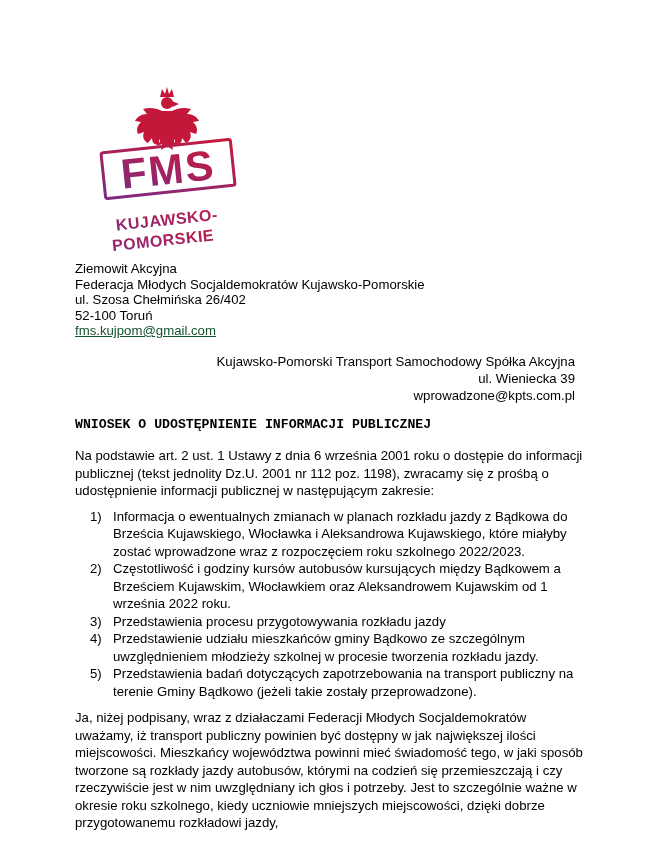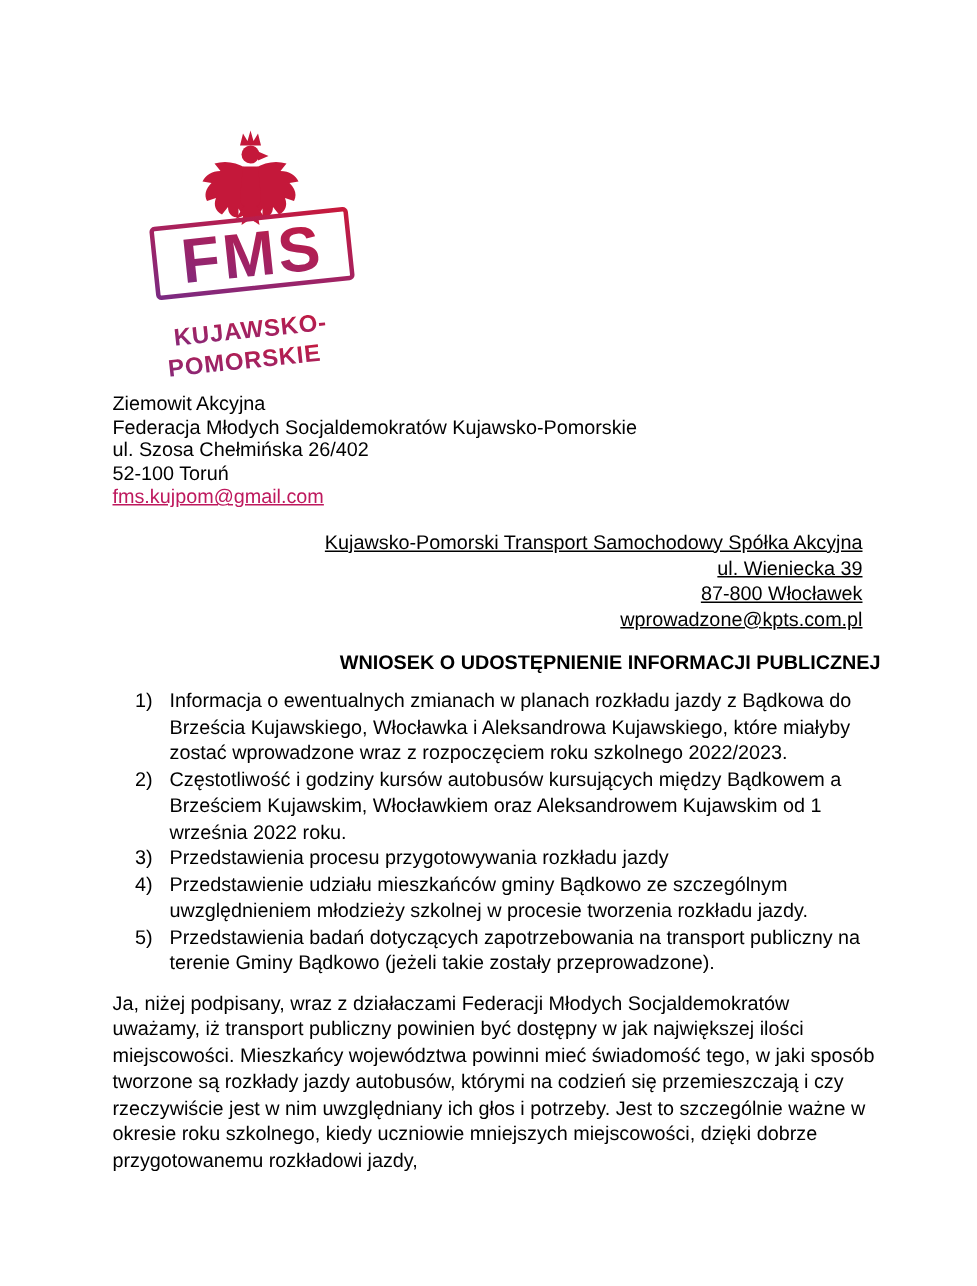--- a/index.html
+++ b/index.html
@@ -18,33 +18,34 @@
   }
   .logo-wrap { height: 166px; }
   .logo-wrap svg { display: block; margin-left: 20px; overflow: visible; }
   .logo-fms-text {
     font-family: "Liberation Sans", sans-serif;
     font-weight: bold;
   }
   .sender { margin-top: 13px; line-height: 15.5px; }
   .sender div { white-space: nowrap; }
   a.link, .link {
-    color: #be185d;
+    color: #14532d;
     text-decoration: underline;
     cursor: pointer;
   }
   .recipient {
     margin-top: 14px; margin-right: 12px;
-    line-height: 17px; text-align: right; text-decoration: underline;
+    line-height: 17px; text-align: right;
   }
   .doc-title {
     margin-top: 12px;
-    text-align: right;
+    text-align: left;
     font-weight: bold;
     line-height: 17.5px;
+    font-family: Liberation Mono, monospace;
   }
   .para { margin-top: 14px; line-height: 17.5px; }
   ol.request-list {
     margin: 8px 0 0 0;
     padding: 0 0 0 15px;
     list-style: none;
     line-height: 17.5px;
   }
   ol.request-list li { display: flex; }
   ol.request-list .num { flex: 0 0 23px; width: 23px; }
@@ -92,26 +93,26 @@
     <div>Ziemowit Akcyjna</div>
     <div>Federacja Młodych Socjaldemokratów Kujawsko-Pomorskie</div>
     <div>ul. Szosa Chełmińska 26/402</div>
     <div>52-100 Toruń</div>
     <div><a class="link">fms.kujpom@gmail.com</a></div>
   </div>
 
   <div class="recipient">
     <div>Kujawsko-Pomorski Transport Samochodowy Spółka Akcyjna</div>
     <div>ul. Wieniecka 39</div>
-    <div>87-800 Włocławek</div>
     <div>wprowadzone@kpts.com.pl</div>
   </div>
 
   <div class="doc-title">WNIOSEK O UDOSTĘPNIENIE INFORMACJI PUBLICZNEJ</div>
 
+  <div class="para">Na podstawie art. 2 ust. 1 Ustawy z dnia 6 września 2001 roku o dostępie do informacji publicznej (tekst jednolity Dz.U. 2001 nr 112 poz. 1198), zwracamy się z prośbą o udostępnienie informacji publicznej w następującym zakresie:</div>
 
   <ol class="request-list">
     <li>
       <span class="num">1)</span>
       <span class="itxt">Informacja o ewentualnych zmianach w planach rozkładu jazdy z Bądkowa do Brześcia Kujawskiego, Włocławka i Aleksandrowa Kujawskiego, które miałyby zostać wprowadzone wraz z rozpoczęciem roku szkolnego 2022/2023.</span>
     </li>
     <li>
       <span class="num">2)</span>
       <span class="itxt">Częstotliwość i godziny kursów autobusów kursujących między Bądkowem a Brześciem Kujawskim, Włocławkiem oraz Aleksandrowem Kujawskim od 1 września 2022 roku.</span>
     </li>

